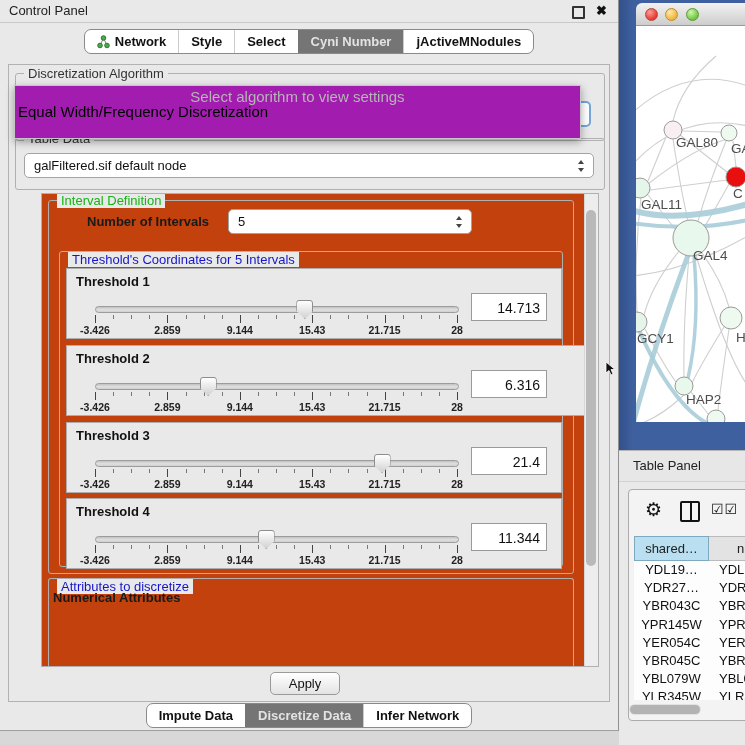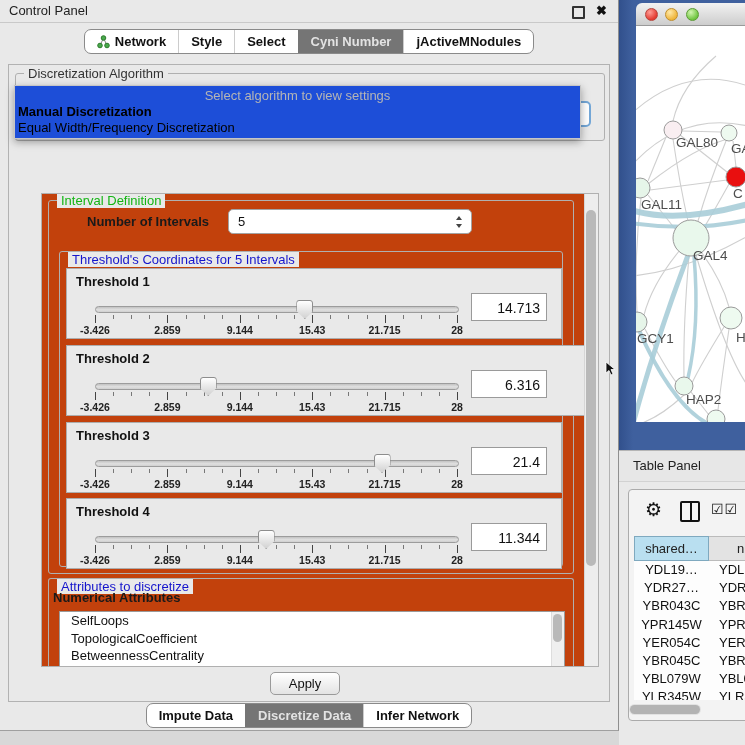--- a/index.html
+++ b/index.html
@@ -39,22 +39,22 @@
   .combo .cval{position:absolute;left:9px;top:0;line-height:23px;white-space:nowrap;}
   .spin{position:absolute;right:8px;top:50%;width:7px;height:12px;margin-top:-6px;}
   .spin:before,.spin:after{content:"";position:absolute;left:0;border-left:3.5px solid transparent;
         border-right:3.5px solid transparent;}
   .spin:before{top:0;border-bottom:4px solid #444;}
   .spin:after{bottom:0;border-top:4px solid #444;}
 
   .focus-combo{position:absolute;background:#fff;border:2px solid var(--focus-ring,#74a7d7);
                border-radius:5px;z-index:1;}
 
-  .popup{position:absolute;left:5px;top:20px;width:565px;height:52px;background:#1d4ed8;
-         border:1px solid #c6c6c6;box-shadow:0 3px 8px rgba(0,0,0,.35);z-index:3;font-size:13px;}
+  .popup{position:absolute;left:5px;top:20px;width:565px;height:52px;background:#a21caf;
+         border:1px solid #c6c6c6;box-shadow:0 3px 8px rgba(0,0,0,.35);z-index:3;font-size:15px;}
   .popup .hint{text-align:center;color:#b5b5b5;padding-top:2px;height:16px;}
   .popup .item{padding-left:3px;height:16px;line-height:16px;color:#000;}
   .popup .item.b{font-weight:bold;}
 
   
   .scrollwrap{position:absolute;left:32px;top:128px;width:556px;height:472px;background:#c2410c;
               border:1px solid #b0b0b0;overflow:hidden;}
   .vscroll{position:absolute;right:0;top:0;width:13px;height:100%;background:#ededed;border-left:1px solid #d6d6d6;}
   .vscroll .thumbv{position:absolute;left:1px;width:10px;background:#b9b9b9;border-radius:5px;}
 
@@ -167,24 +167,30 @@
     <div class="main">
 
       <div class="group" style="left:6px;top:8px;width:588px;height:66px;">
         <span class="group-label">Discretization Algorithm</span>
       </div>
       <div class="focus-combo" style="left:14px;top:36px;width:564px;height:22px;">
         <span class="spin"></span>
       </div>
       <div class="popup">
         <div class="hint">Select algorithm to view settings</div>
-        <div class="item b">Manual Discretization</div>
         <div class="item">Equal Width/Frequency Discretization</div>
       </div>
 
+      <div class="group" style="left:6px;top:73px;width:588px;height:50px;">
+        <span class="group-label">Table Data</span>
+        <div class="combo" style="left:8px;top:14px;width:568px;height:23px;">
+          <span class="cval">galFiltered.sif default node</span>
+          <span class="spin"></span>
+        </div>
+      </div>
 
       <div class="scrollwrap">
 
         <div class="group" style="left:6px;top:6px;width:524px;height:372px;">
           <span class="group-label green">Interval Definition</span>
 
           <span style="position:absolute;left:38px;top:13px;font-size:13px;font-weight:bold;">Number of Intervals</span>
           <div class="combo" style="left:179px;top:8px;width:242px;height:23px;">
             <span class="cval">5</span>
             <span class="spin"></span>
@@ -333,30 +339,20 @@
                   <span class="ticklbl" style="left:390px">28</span>
                   <div class="tval">11.344</div>
                 </div>
               </div>
           </div>
         </div>
 
         <div class="group" style="left:6px;top:384px;width:524px;height:96px;border-bottom:none;">
           <span class="group-label blue">Attributes to discretize</span>
           <span style="position:absolute;left:4px;top:11px;font-size:13px;font-weight:bold;">Numerical Attributes</span>
-          <div class="attr-list">
-            <div id="attr-items">
-                <div class="attr-item">SelfLoops</div>
-                <div class="attr-item">TopologicalCoefficient</div>
-                <div class="attr-item">BetweennessCentrality</div>
-              </div>
-            <div class="attr-scroll">
-                <div class="thumbv"></div>
-              </div>
-          </div>
         </div>
 
         <div class="vscroll">
           <div class="thumbv" style="top:16px;height:356px;"></div>
         </div>
       </div>
 
       <div class="apply-btn">Apply</div>
     </div>
 

